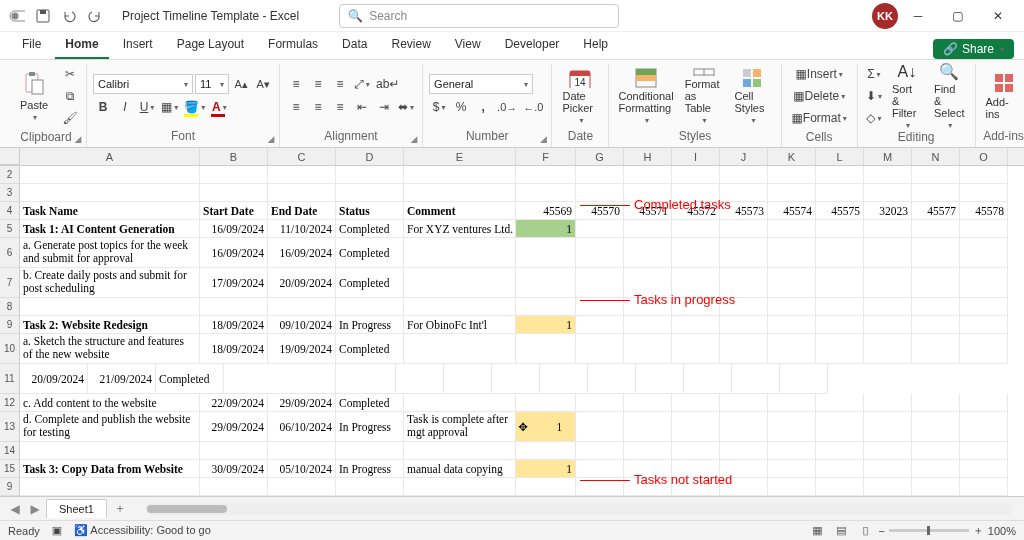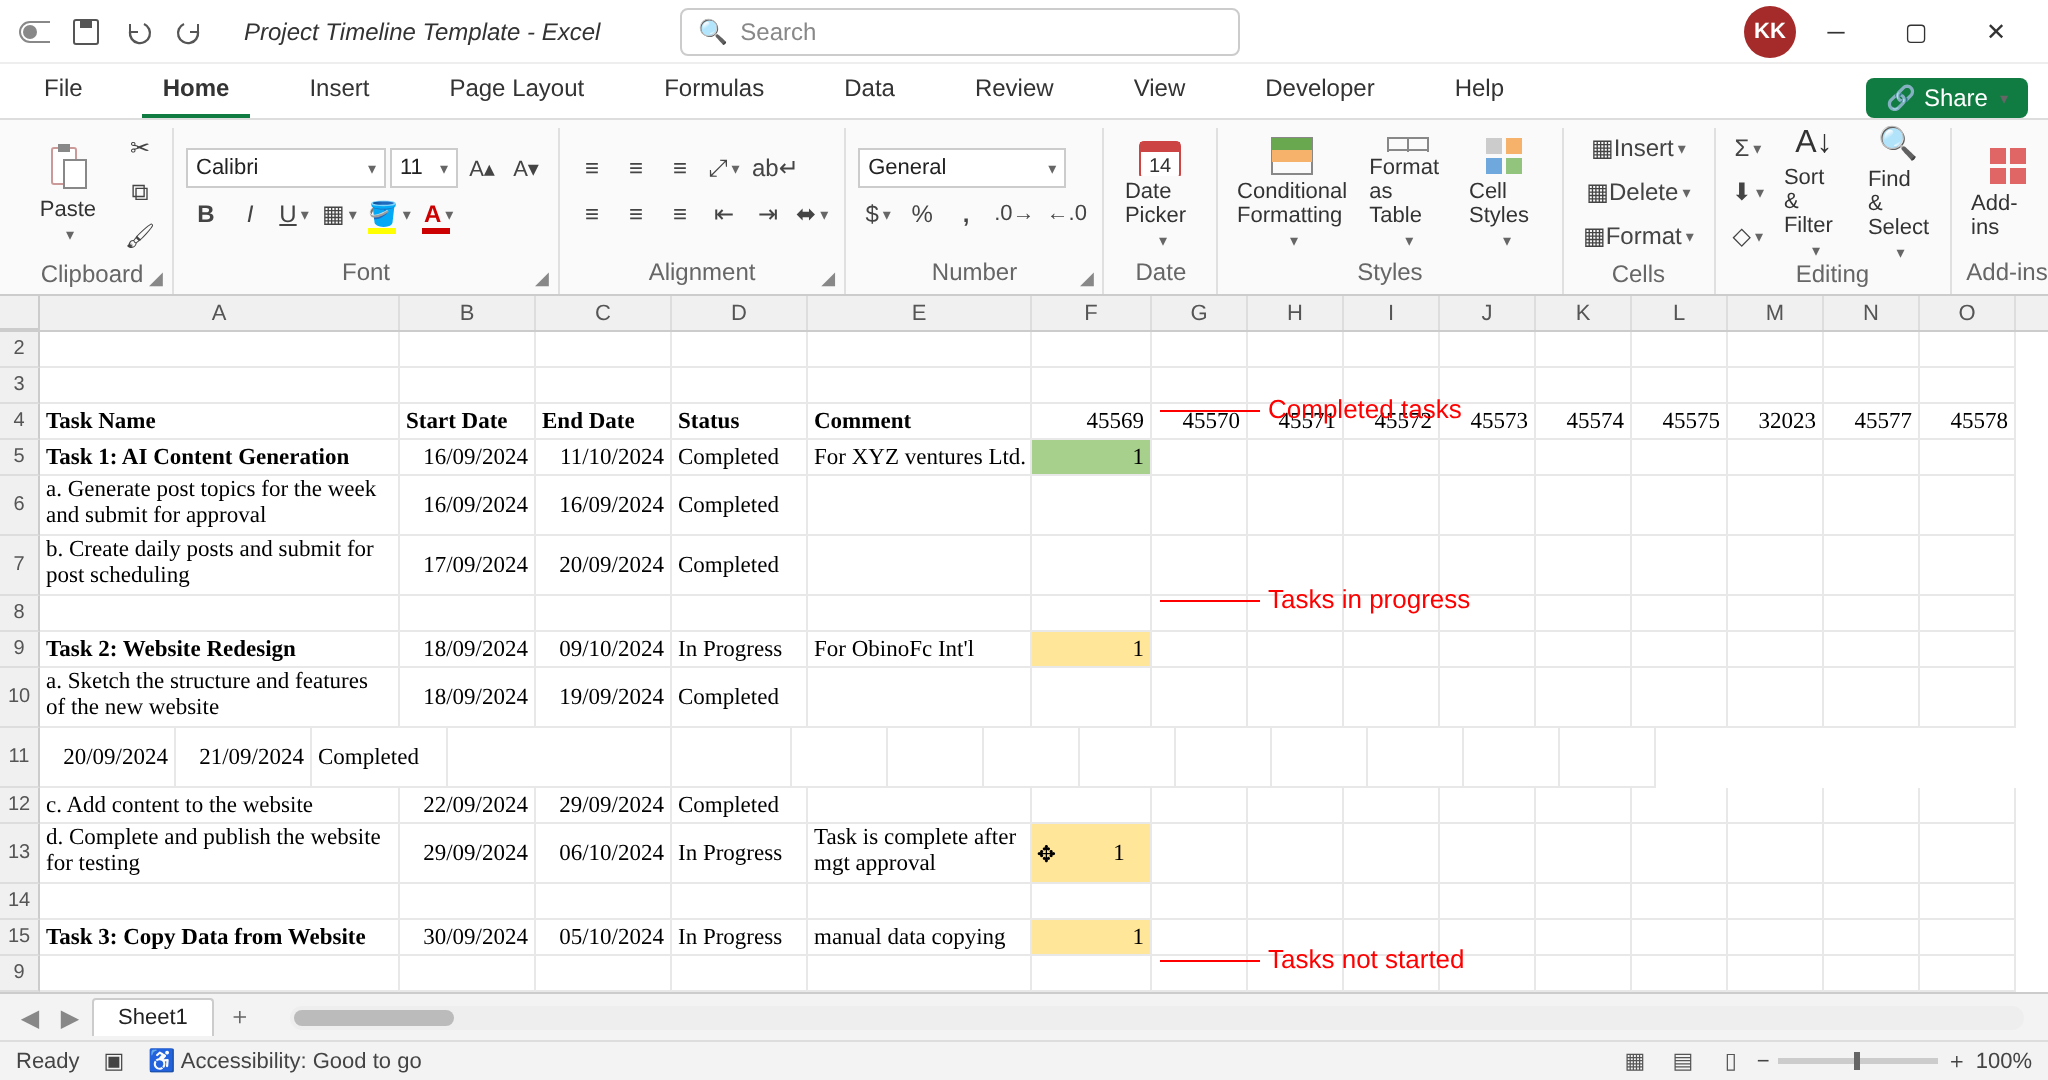--- a/index.html
+++ b/index.html
@@ -2,29 +2,29 @@
 <html><head>
 <meta charset="utf-8">
 <style>
 * { box-sizing: border-box; margin: 0; padding: 0; font-family: "Segoe UI", Arial, sans-serif; }
 body { background: #fff; overflow: hidden; width: 1024px; height: 540px; font-size: 12px; color: #222; }
 
 
 .titlebar { display: flex; align-items: center; height: 32px; background: #fff; padding: 0 6px; border-bottom: 1px solid #eee;}
 .titlebar .qat { display: flex; gap: 4px; align-items: center; }
 .qat-btn { width: 22px; height: 22px; display:flex;align-items:center;justify-content:center;color:#444; border-radius:2px;}
-.title-text { margin-left: 16px; font-size: 12px; color: #333; flex:0 0 auto;font-style:italic;}
+.title-text { margin-left: 16px; font-size: 12px; color: #333; flex:0 0 auto;}
 .search-wrap { margin-left: 40px; width: 280px; }
 .search-box { width:100%; height:24px; border:1px solid #ccc; border-radius:4px; display:flex; align-items:center; padding:0 8px; color:#888; gap:6px;}
 .spacer { flex:1; }
 .avatar { width:26px;height:26px;border-radius:50%;background:#a52a2a;color:#fff;display:flex;align-items:center;justify-content:center;font-size:11px;font-weight:600;}
 .winbtn { width:40px;height:28px;display:flex;align-items:center;justify-content:center;color:#333;}
 
 
-.tabs { display:flex; height:28px; align-items:flex-end; padding-left:12px; gap:20px; border-bottom:1px solid #ddd; background:#fff;}
+.tabs { display:flex; height:28px; align-items:flex-end; padding-left:12px; gap:4px; border-bottom:1px solid #ddd; background:#fff;}
 .tab { padding:6px 10px; font-size:12px; color:#333; cursor:pointer; border-bottom:2px solid transparent;}
 .tab.active { border-bottom:2px solid #107c41; font-weight:600;}
 .share-wrap{margin-left:auto;padding-right:10px;display:flex;align-items:center;}
 .share-btn{background:#107c41;color:#fff;padding:3px 10px;border-radius:4px;font-size:12px;display:flex;align-items:center;gap:4px;}
 
 
 .ribbon { display:flex; height:88px; border-bottom:1px solid #ccc; background:#fafafa; padding:4px 6px 0 6px;}
 .group { display:flex; flex-direction:column; border-right:1px solid #e0e0e0; padding:0 6px 2px 6px; position:relative;}
 .group-body { flex:1; display:flex; align-items:center; gap:4px; }
 .group-label { font-size:12px; color:#666; text-align:center; padding:2px 0;}

